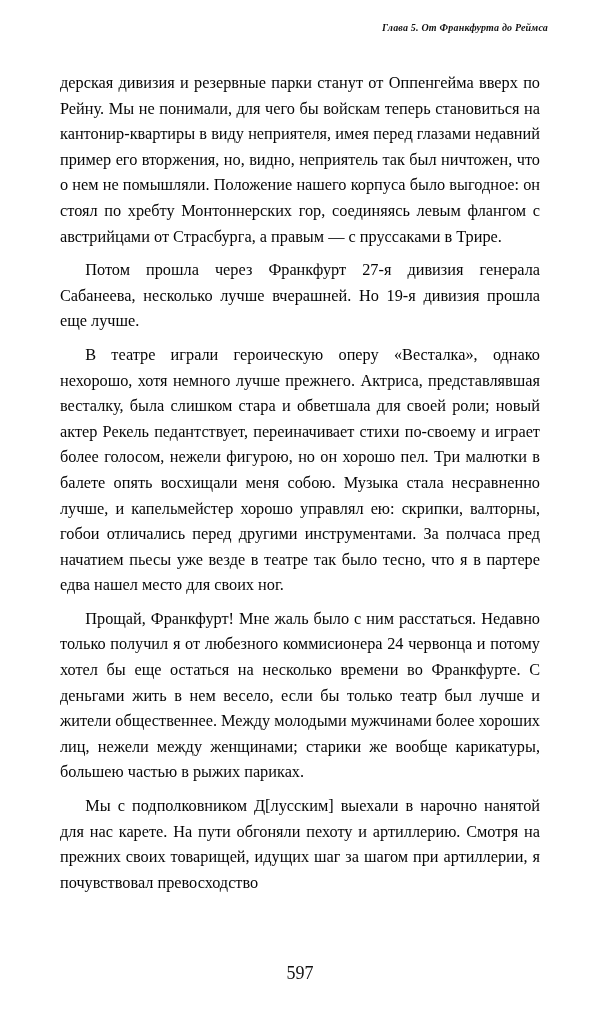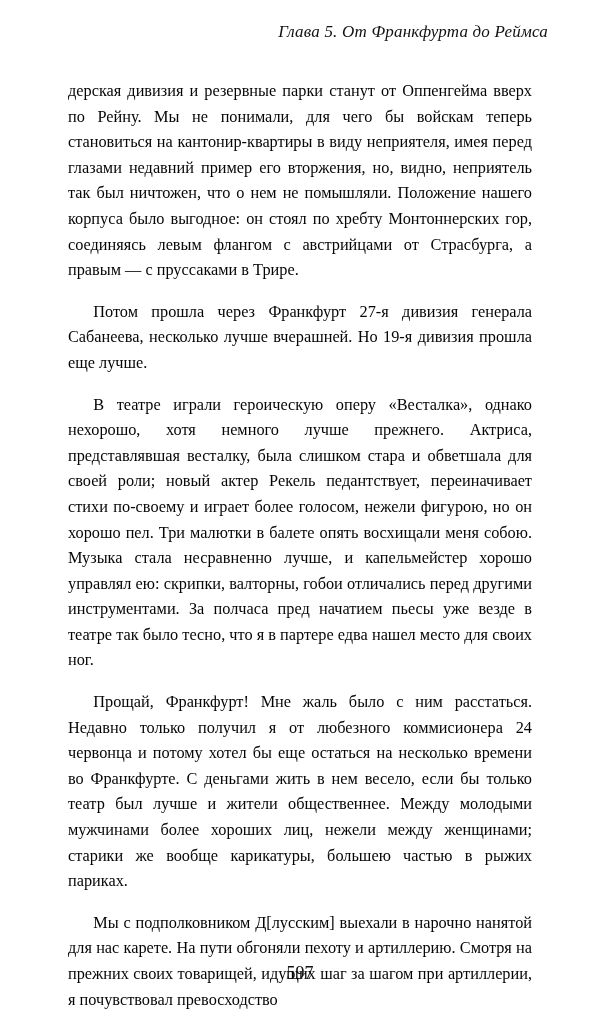--- a/index.html
+++ b/index.html
@@ -23,38 +23,38 @@
     height: 1016px;
     box-sizing: border-box;
   }
   .running-head {
     position: absolute;
     left: 0;
     right: 52px;
     top: 22px;
     text-align: right;
     font-style: italic;
-    font-weight: normal;
-    font-size: 17px;
+    font-weight: bold;
+    font-size: 10px;
     letter-spacing: 0.2px;
     color: #111111;
   }
   .body-text {
     position: absolute;
     left: 52px;
     top: 62px;
     width: 496px;
     font-size: 16.3px;
     line-height: 25.6px;
     text-align: justify;
     text-justify: inter-word;
     color: #050505;
   }
   .body-text p {
-    margin: 16px;
+    margin: 8px;
     text-indent: 0;
   }
   .body-text p.indent {
     text-indent: 1.55em;
   }
   .folio {
     position: absolute;
     left: 0;
     right: 0;
     top: 963px;

